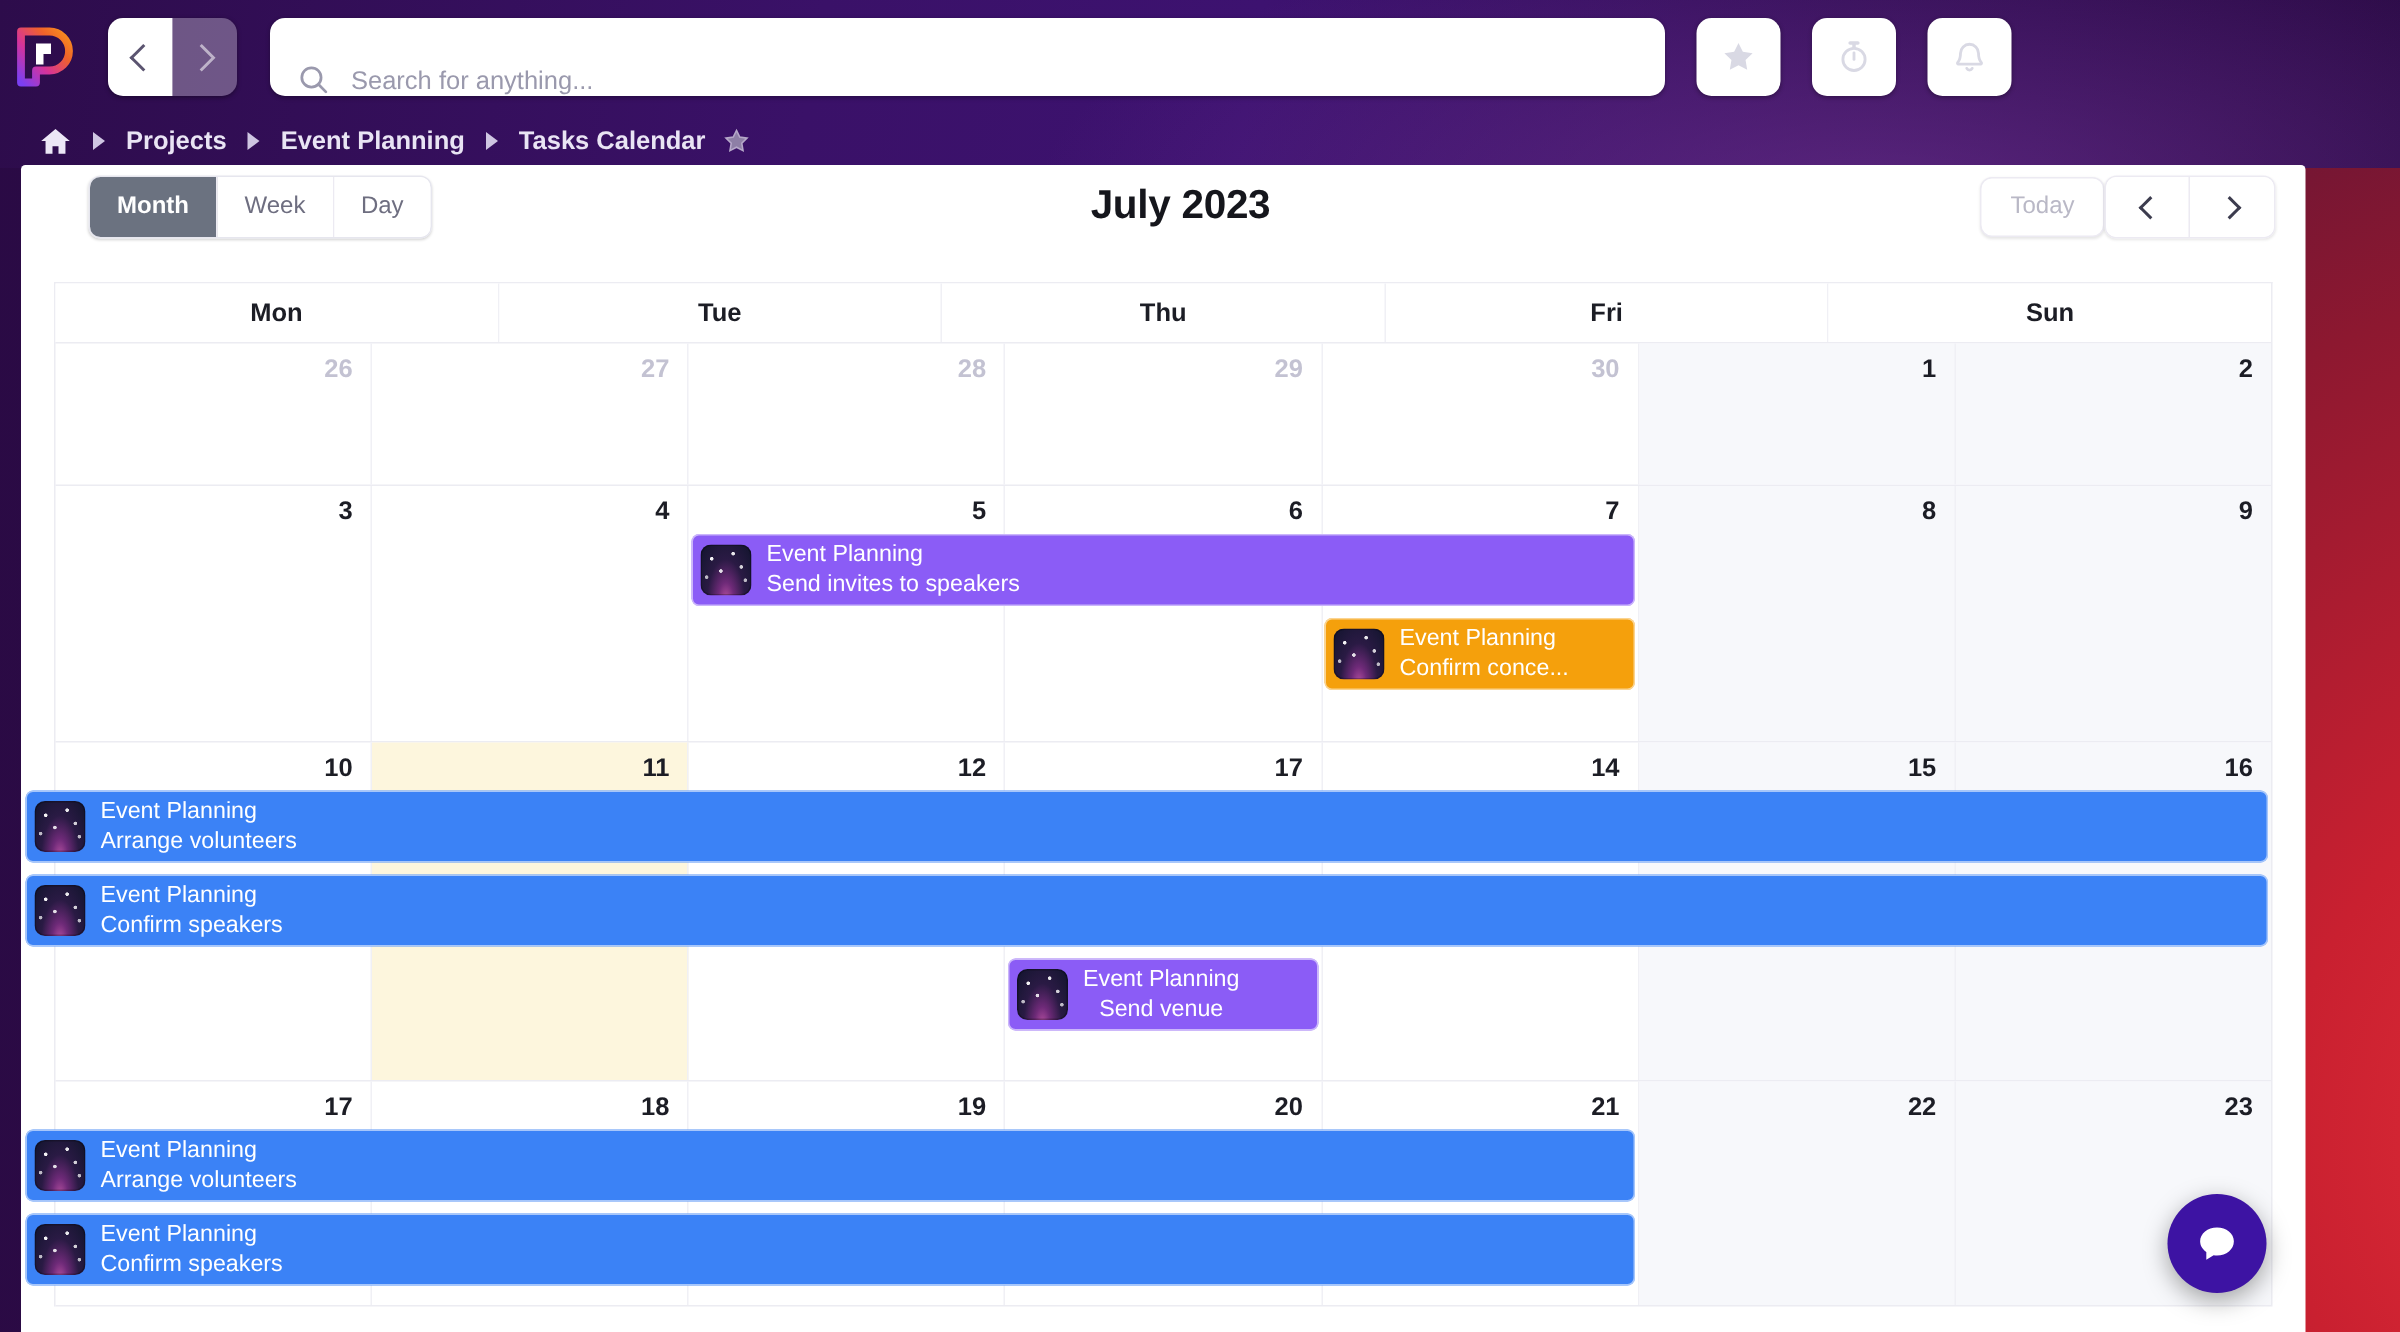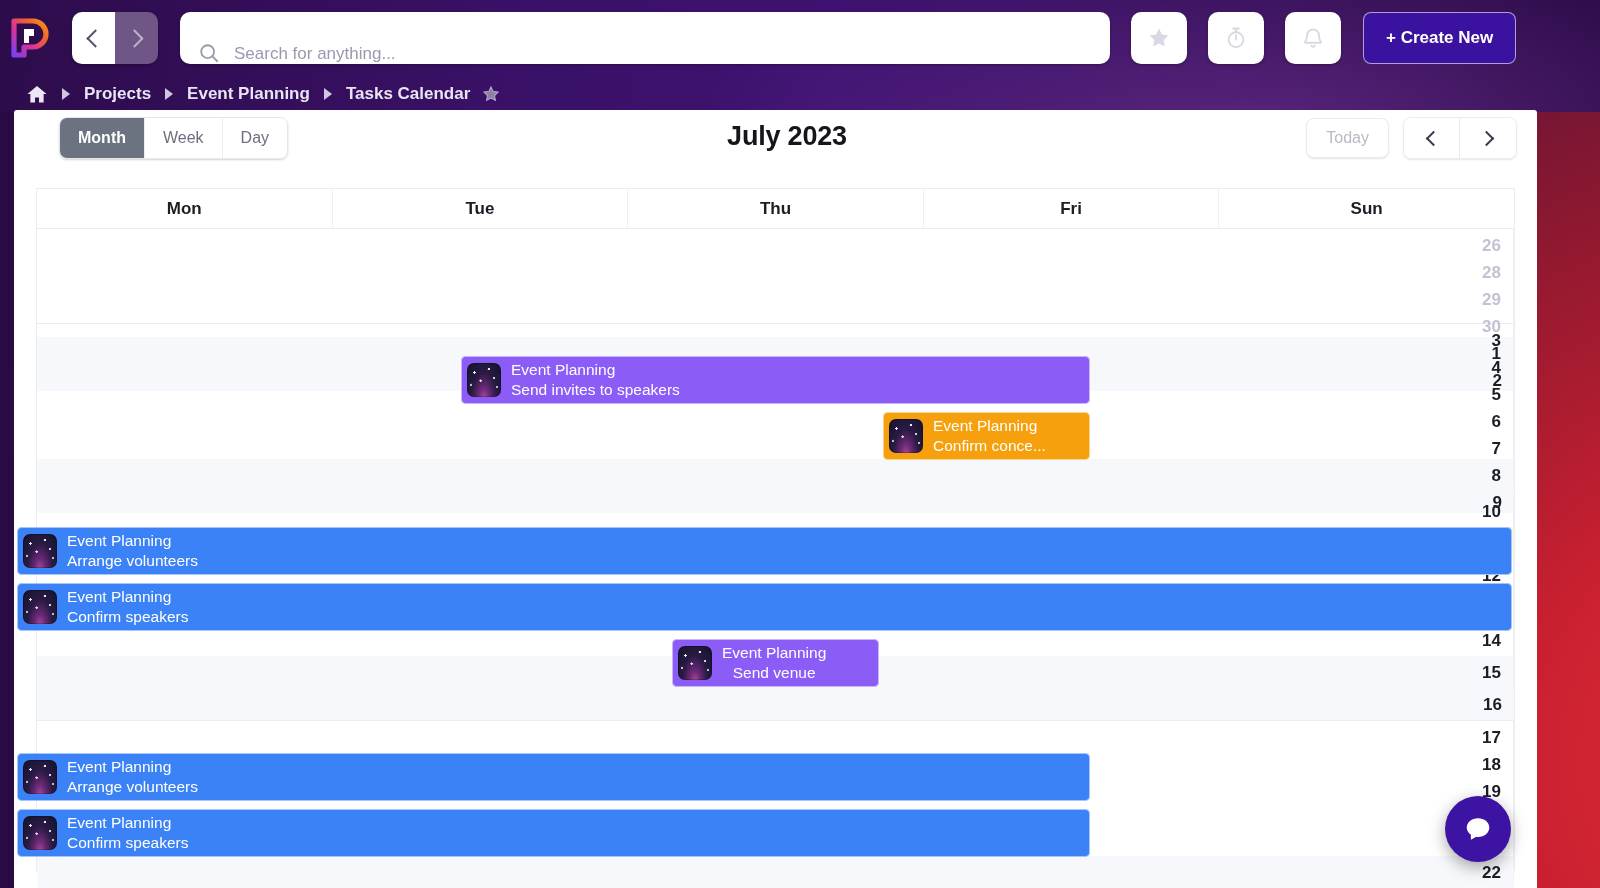--- a/index.html
+++ b/index.html
@@ -94,21 +94,21 @@
     font-family: "Liberation Sans", sans-serif; border-right: 1px solid #eceaf2;
   }
   .vbtn:last-child { border-right: none; }
   .vbtn.active { background: #6b7280; color: #fff; font-weight: bold; }
 
   #cal-title {
     position: absolute; left: 0; right: 0; top: 11px; text-align: center;
     font-size: 27px; font-weight: bold; color: #15161c; letter-spacing: -.2px;
   }
 
-  #cal-nav { position: absolute; right: 20px; top: 7px; display: flex; align-items: center; gap: 14px; }
+  #cal-nav { position: absolute; right: 20px; top: 7px; display: flex; align-items: center; }
   #today-btn {
     height: 40px; padding: 0 19px; border-radius: 8px; background: #fff; border: 1px solid #eceaf2;
     color: #b9b8c6; font-size: 16px; cursor: pointer; font-family: "Liberation Sans", sans-serif;
     box-shadow: 0 1px 2px rgba(0,0,0,.10);
   }
   #prev-next {
     display: flex; border-radius: 8px; overflow: hidden; border: 1px solid #eceaf2;
     box-shadow: 0 1px 2px rgba(0,0,0,.10);
   }
   .pnbtn {
@@ -123,21 +123,21 @@
   
   #grid { position: absolute; left: 22px; top: 78px; width: 1479px; border: 1px solid #ececf2; border-bottom: none; }
   #dow-row { display: flex; height: 40px; border-bottom: 1px solid #ececf2; }
   .dow {
     flex: 1; display: flex; align-items: center; justify-content: center;
     font-size: 17px; font-weight: bold; color: #1c1d25; border-right: 1px solid #f0f0f5; background: #fff;
   }
   .dow:last-child { border-right: none; }
 
   .week { position: relative; border-bottom: 1px solid #ececf2; }
-  .week .daycells { display: flex; height: 100%; flex-direction: column; }
+  .week .daycells { display: flex; height: 100%; }
   .daycell { flex: 1; border-right: 1px solid #f0f0f5; padding: 7px 12px 0 0; text-align: right; }
   .daycell:last-child { border-right: none; }
   .daycell.weekend { background: #f7f8fb; }
   .daycell.today { background: #fdf6dd; }
   .daynum { font-size: 17px; font-weight: bold; color: #1c1d25; }
   .daycell.other .daynum { color: #c3c2d2; font-weight: bold; }
 
   .events { position: absolute; left: 0; top: 32px; right: 0; bottom: 0; pointer-events: none; }
   .event {
     position: absolute; pointer-events: auto; cursor: pointer; border-radius: 5px;
@@ -222,21 +222,20 @@
       </svg>
     </button>
 
     <button class="icon-btn">
       <svg viewBox="0 0 24 24" fill="none" stroke="#d9d9e4" stroke-width="1.9">
         <path d="M6 9.5a6 6 0 0 1 12 0c0 4.2 1.4 5.6 1.9 6.2.3.4 0 1-.5 1H4.6c-.5 0-.8-.6-.5-1 .5-.6 1.9-2 1.9-6.2z"></path>
         <path d="M10.2 19.6a2 2 0 0 0 3.6 0" stroke-linecap="round"></path>
       </svg>
     </button>
 
-    <button id="create-new">+ Create New</button>
   </div>
 
   <div id="breadcrumb">
     <svg class="home" viewBox="0 0 24 22" fill="#ece7f6">
       <path d="M12 2.2L1.5 11h3.2v9.4h5.1v-5.6h4.4v5.6h5.1V11h3.2z"></path>
     </svg>
     <span class="bc-sep"></span>
     <span class="bc-item">Projects</span>
     <span class="bc-sep"></span>
     <span class="bc-item">Event Planning</span>
@@ -275,20 +274,21 @@
         <div class="dow">Mon</div>
         <div class="dow">Tue</div>
         <div class="dow">Thu</div>
         <div class="dow">Fri</div>
         <div class="dow">Sun</div>
       </div>
     <div id="weeks-host">
         <div class="week" style="height: 95px;">
           <div class="daycells">
             <div class="daycell other"><span class="daynum">26</span></div>
+            <div class="daycell other"><span class="daynum">27</span></div>
             <div class="daycell other"><span class="daynum">28</span></div>
             <div class="daycell other"><span class="daynum">29</span></div>
             <div class="daycell other"><span class="daynum">30</span></div>
             <div class="daycell weekend"><span class="daynum">1</span></div>
             <div class="daycell weekend"><span class="daynum">2</span></div>
           </div>
           <div class="events"></div>
         </div>
         <div class="week" style="height: 171px;">
           <div class="daycells">

